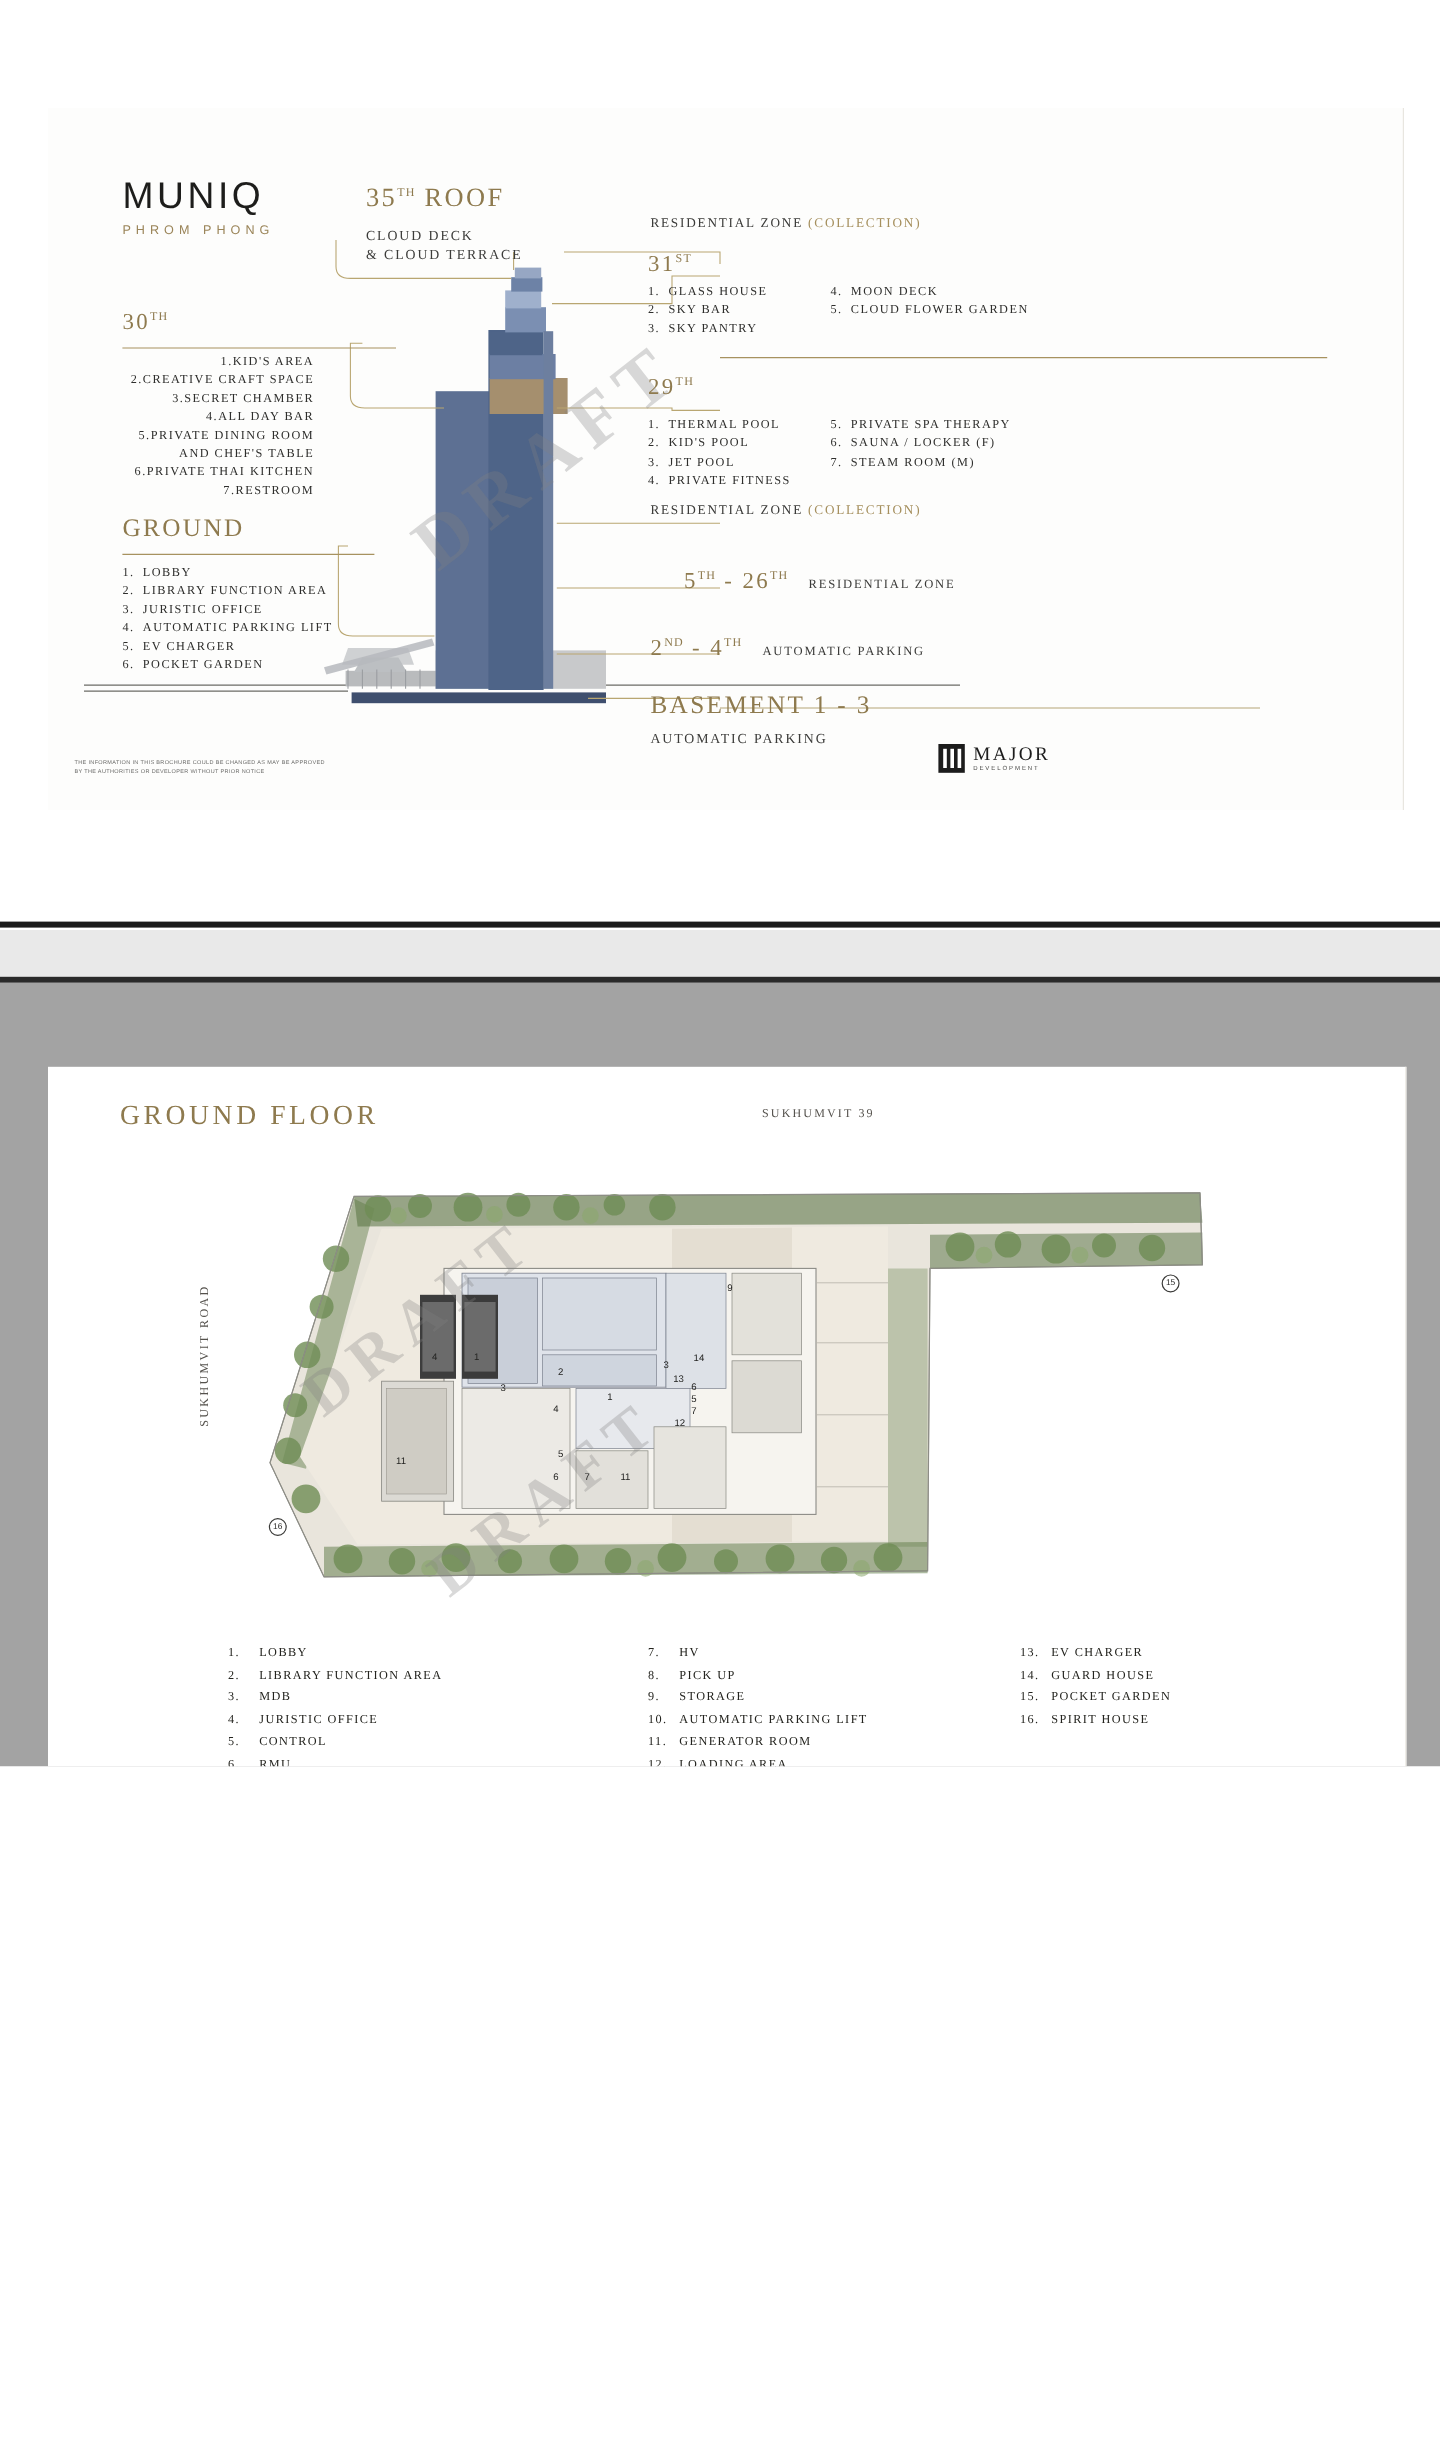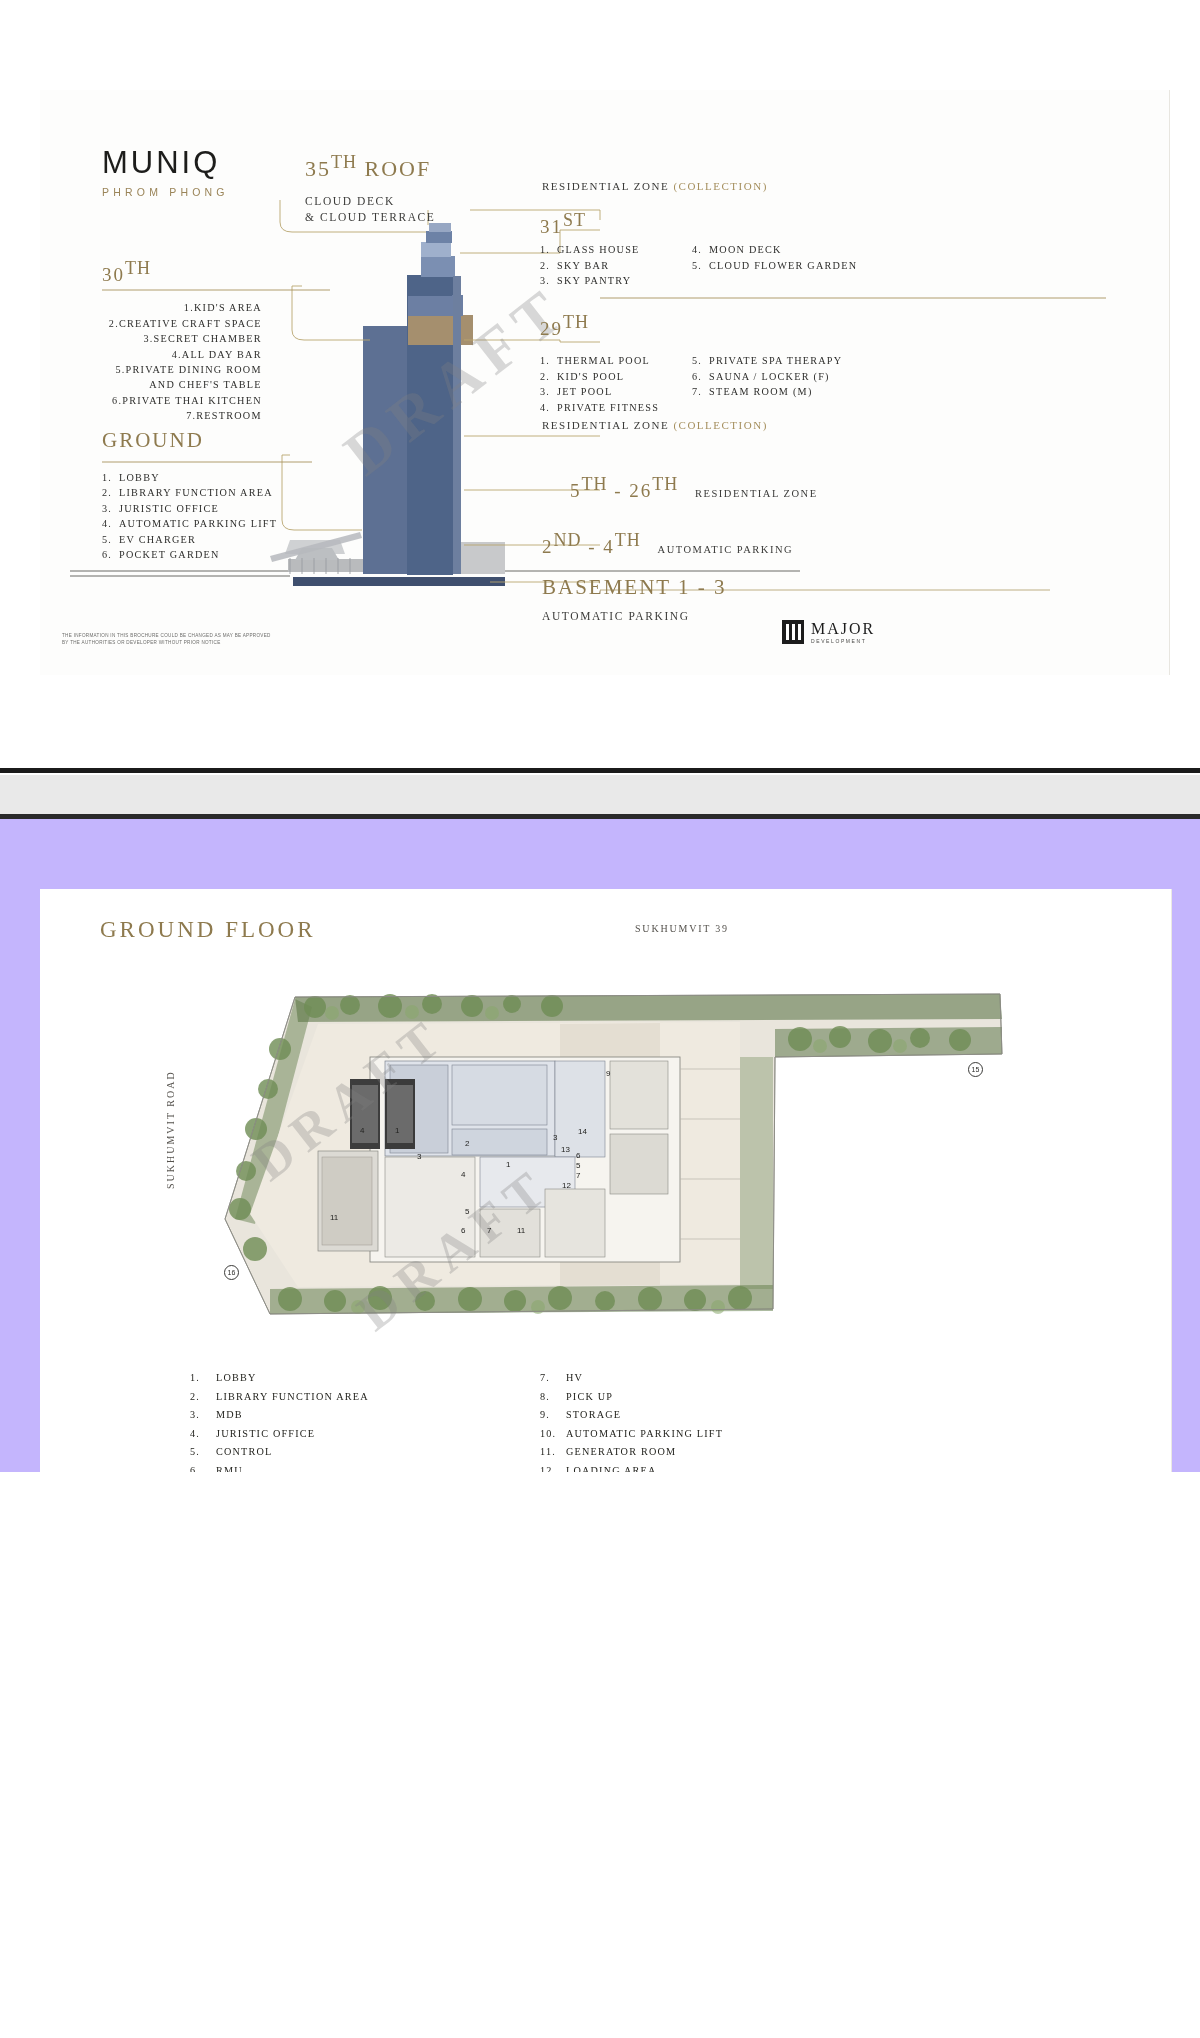--- a/index.html
+++ b/index.html
@@ -65,21 +65,21 @@
     color: #9a8458;
     margin-top: 5px;
   }
 
   .hd {
     font-family: "Liberation Serif", serif;
     color: #8e7a4e;
     letter-spacing: 2px;
   }
   .hd-35 { font-size: 22px; }
-  .sup { font-size: 18px; vertical-align: super; letter-spacing: 1px; }
+  .sup { font-size: 10px; vertical-align: super; letter-spacing: 1px; }
 
   .subtitle {
     font-family: "Liberation Serif", serif;
     font-size: 11.5px;
     letter-spacing: 1.6px;
     color: #3c3c3a;
     line-height: 16px;
   }
 
   .listblk {
@@ -148,21 +148,21 @@
   .major-txt-sub {
     font-family: "Liberation Sans", sans-serif;
     font-size: 5px; letter-spacing: 1.6px; color: #4a4a48;
   }
 
   
   .sheet2 {
     position: absolute;
     left: 0; top: 819px;
     width: 1200px; height: 1219px;
-    background: #c4b5fd;
+    background: #a3a3a3;
   }
   .sheet2-inner {
     position: absolute;
     left: 40px; top: 70px;
     width: 1132px; height: 1075px;
     background: #ffffff;
     border-right: 1px solid #ebe9e3;
   }
   .gf-title {
     font-family: "Liberation Serif", serif;
@@ -549,20 +549,26 @@
 
       <div class="legend" style="position:absolute; left:500px; top:480px; width:340px;">
         <div><span class="num">7.</span><span>HV</span></div>
         <div><span class="num">8.</span><span>PICK UP</span></div>
         <div><span class="num">9.</span><span>STORAGE</span></div>
         <div><span class="num">10.</span><span>AUTOMATIC PARKING LIFT</span></div>
         <div><span class="num">11.</span><span>GENERATOR ROOM</span></div>
         <div><span class="num">12.</span><span>LOADING AREA</span></div>
       </div>
 
+      <div class="legend" style="position:absolute; left:810px; top:480px; width:280px;">
+        <div><span class="num">13.</span><span>EV CHARGER</span></div>
+        <div><span class="num">14.</span><span>GUARD HOUSE</span></div>
+        <div><span class="num">15.</span><span>POCKET GARDEN</span></div>
+        <div><span class="num">16.</span><span>SPIRIT HOUSE</span></div>
+      </div>
 
       <div class="hr-gold" style="left:50px; top:608px; width:1022px;"></div>
 
       <div class="fineprint" style="position:absolute; left:22px; top:638px; width:210px;">THE INFORMATION IN THIS BROCHURE COULD BE CHANGED AS MAY BE APPROVED BY THE AUTHORITIES OR DEVELOPER WITHOUT PRIOR NOTICE</div>
 
       <div class="muniq-logo" style="left:487px; top:625px; text-align:center; width:160px;">
         <div class="muniq-word" style="font-size:27px;">MUNIQ</div>
         <div class="muniq-sub" style="font-size:9px; letter-spacing:3.6px;">PHROM PHONG</div>
       </div>
 

